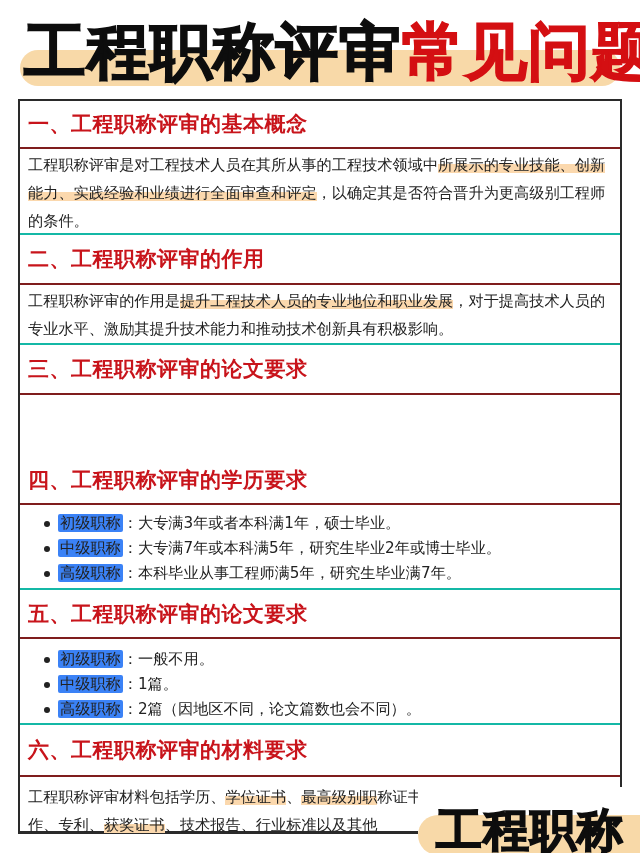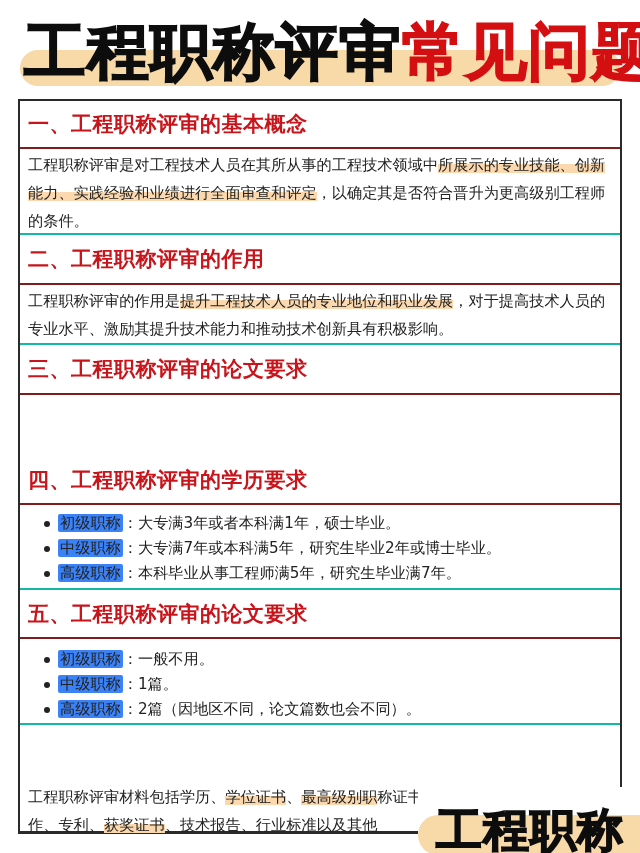--- a/index.html
+++ b/index.html
@@ -70,20 +70,23 @@
     <h2>五、工程职称评审的论文要求</h2>
   </div>
   <div class="row-b" style="top:538px;height:86px;padding-top:8px;">
     <ul class="items">
       <li><span class="tag">初级职称</span><span>：</span><span>一般不用。</span></li>
       <li><span class="tag">中级职称</span><span>：</span><span>1篇。</span></li>
       <li><span class="tag">高级职称</span><span>：</span><span>2篇（因地区不同，论文篇数也会不同）。</span></li>
     </ul>
   </div>
 
+  <div class="row-h" style="top:624px;height:52px;">
+    <h2>六、工程职称评审的材料要求</h2>
+  </div>
   <div class="row-b last" style="top:676px;height:56px;padding-top:6px;">
     <div style="white-space:nowrap;line-height:28px;"><span>工程职称评审材料包括学历、</span><span class="hl">学位证书</span><span>、</span><span class="hl">最高级别职</span><span>称证书、论文、著</span></div>
     <div style="white-space:nowrap;line-height:28px;"><span>作、专利、</span><span class="hl">获奖证书</span><span>、技术报告、行业标准以及其他</span></div>
   </div>
 </div>
 
 <div class="overlay">
   <div class="overlay-band"></div>
   <div class="overlay-title">工程职称</div>
 </div>

